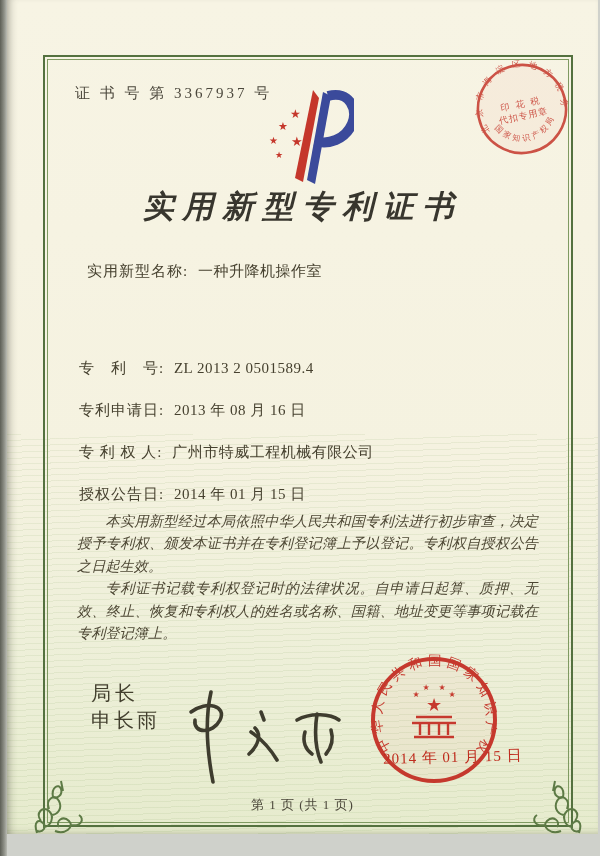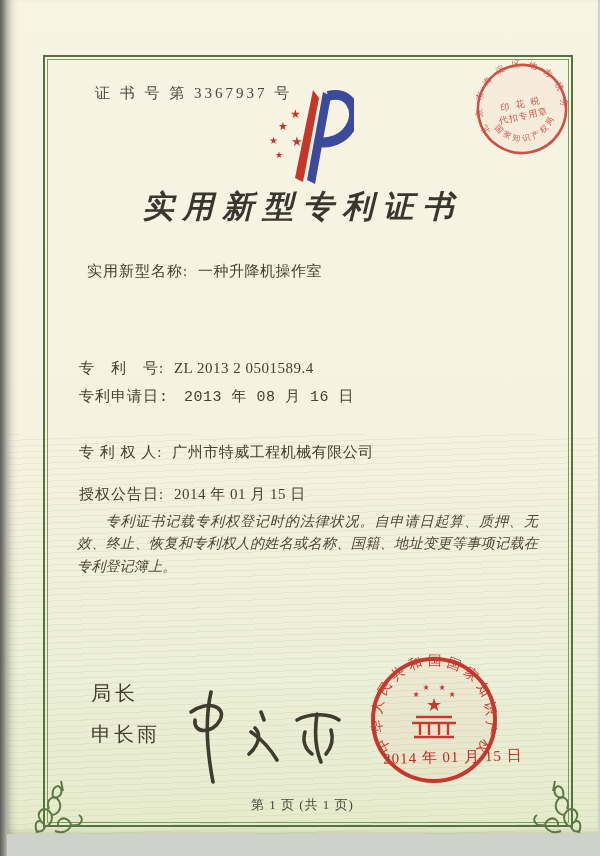--- a/index.html
+++ b/index.html
@@ -23,39 +23,39 @@
   }
   .frame{
     position:absolute;left:36px;top:55px;width:526px;height:768px;
     border:2px solid #54713f;
   }
   .frame-inner{position:absolute;inset:2px;border:1px solid #7f9a61;}
   .corner{position:absolute;width:64px;height:64px;color:#5d7a45;}
   .corner svg{width:100%;height:100%;}
   .corner.bl{left:-14px;bottom:-14px;}
   .corner.br{right:-14px;bottom:-14px;transform:scaleX(-1);}
-  .cert-no{position:absolute;left:68px;top:84px;font-size:15px;letter-spacing:3px;color:#4b473c;margin-left:20px;}
+  .cert-no{position:absolute;left:68px;top:84px;font-size:15px;letter-spacing:3px;color:#4b473c;}
   .logo{position:absolute;left:253px;top:88px;width:94px;height:98px;}
   .doc-title{
     position:absolute;left:0;right:0;top:186px;text-align:center;
     font-size:31px;font-weight:700;letter-spacing:9px;color:#38362e;font-style:italic;
   }
   .field-row{position:absolute;left:72px;right:70px;font-size:15px;color:#46412f;white-space:nowrap;}
   .field-row .lbl{letter-spacing:1px;}
   .field-row .val{margin-left:6px;letter-spacing:.5px;}
   .row-0{top:262px;margin-left:8px;} .row-1{top:317px;} .row-2{top:359px;}
-  .row-3{top:387px;font-family:Liberation Mono, monospace;} .row-4{top:443px;} .row-5{top:485px;}
+  .row-3{top:401px;} .row-4{top:443px;} .row-5{top:485px;}
   .body-text{
     position:absolute;left:70px;right:60px;top:510px;
     font-size:14.2px;line-height:22.4px;color:#4d4734;
     text-align:justify;font-style:italic;
   }
   .body-text p{margin:0;text-indent:2em;}
   .officer{position:absolute;left:84px;top:680px;font-size:20px;color:#43402f;letter-spacing:4px;}
-  .officer .name{display:block;margin-top:14px;letter-spacing:3px;}
+  .officer .name{display:block;letter-spacing:3px;}
   .signature{position:absolute;left:158px;top:682px;width:190px;height:108px;color:#3e3c2e;}
   .seal{position:absolute;left:360px;top:653px;width:134px;height:134px;opacity:.92;}
   .seal-date{
     position:absolute;left:376px;top:748px;font-size:15px;color:#bf2b1d;
     letter-spacing:1px;transform:rotate(-1.5deg);white-space:nowrap;
   }
   .tax-stamp{position:absolute;left:466px;top:60px;width:98px;height:98px;transform:rotate(-12deg);opacity:.85;}
   .footer-page{position:absolute;left:0;right:0;top:796px;text-align:center;font-size:13px;color:#4b473a;letter-spacing:1px;}
 </style>
 </head>
@@ -115,20 +115,21 @@
     <div class="field-row row-4">
       <span class="lbl">专 利 权 人:</span>
       <span class="val">广州市特威工程机械有限公司</span>
     </div>
     <div class="field-row row-5">
       <span class="lbl">授权公告日:</span>
       <span class="val">2014 年 01 月 15 日</span>
     </div>
 
     <div class="body-text">
+      <p>本实用新型经过本局依照中华人民共和国专利法进行初步审查，决定授予专利权、颁发本证书并在专利登记簿上予以登记。专利权自授权公告之日起生效。</p>
       <p>专利证书记载专利权登记时的法律状况。自申请日起算、质押、无效、终止、恢复和专利权人的姓名或名称、国籍、地址变更等事项记载在专利登记簿上。</p>
     </div>
 
     <div class="officer">
       <span>局长</span>
       <span class="name">申长雨</span>
     </div>
 
     <div class="signature">
       <svg viewBox="0 0 190 108" fill="none" stroke="currentColor" stroke-width="3.6" stroke-linecap="round">

